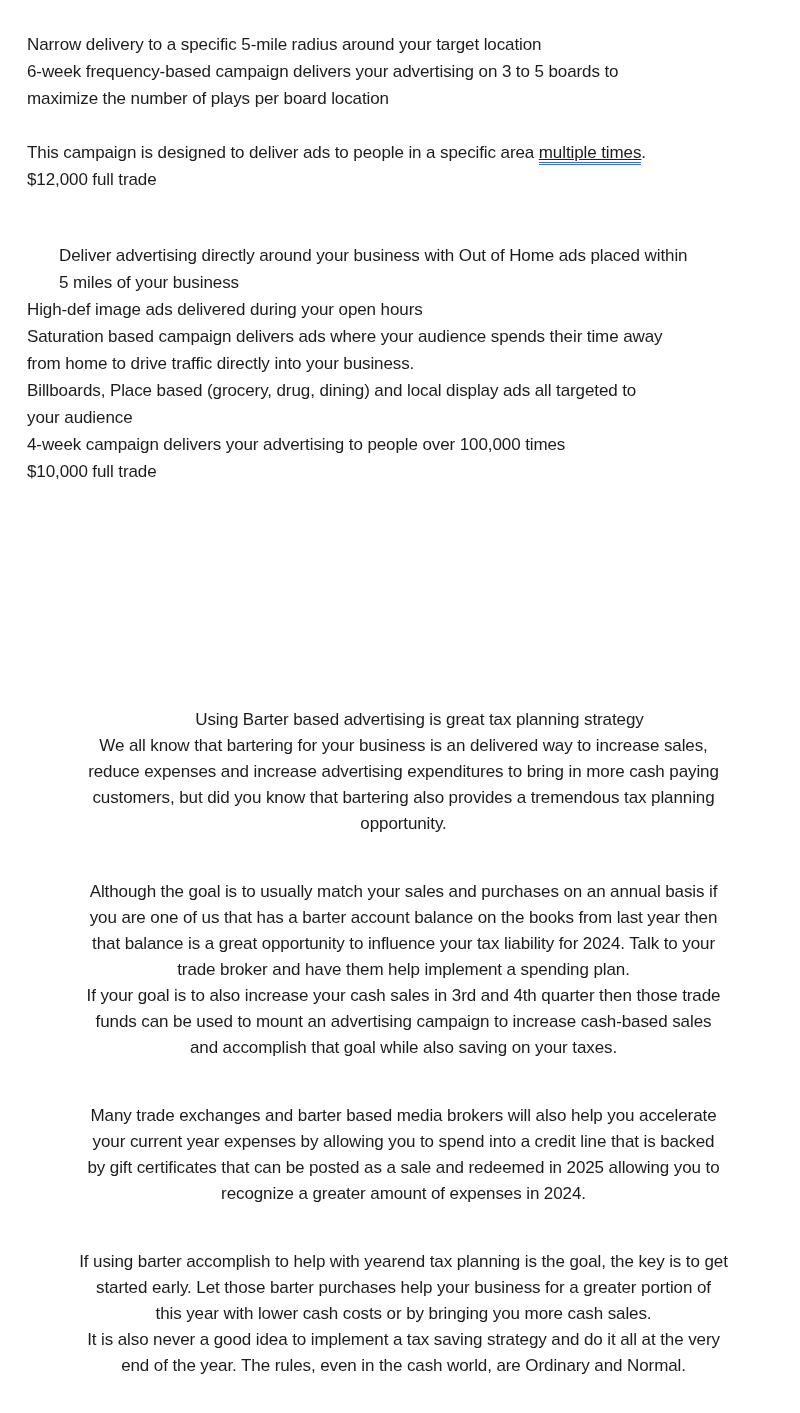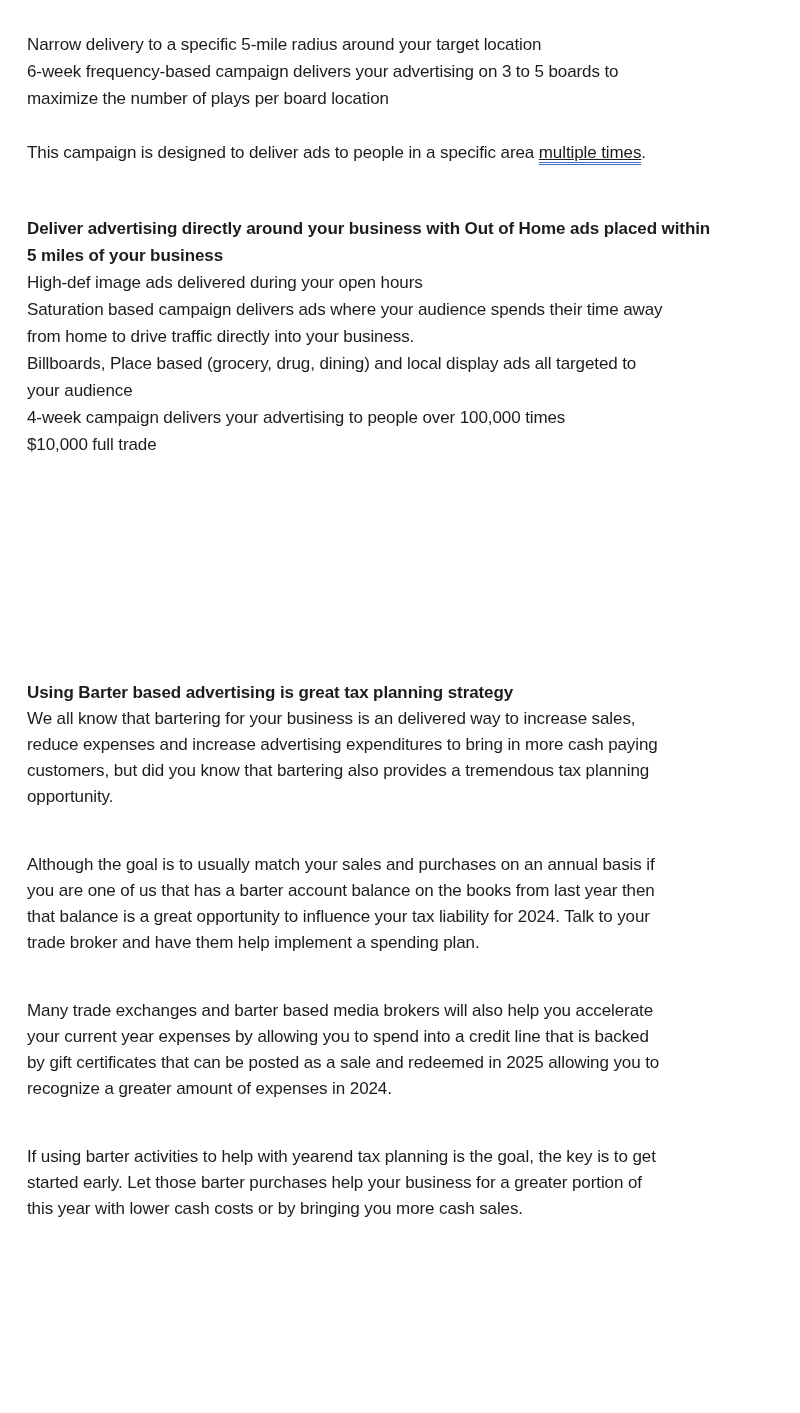--- a/index.html
+++ b/index.html
@@ -19,23 +19,23 @@
     padding: 31px 20px 0 27px;
     font-family: "Liberation Sans", sans-serif;
     font-size: 17px;
     color: #1c1c1c;
     letter-spacing: -0.1px;
     background: #ffffff;
   }
   .sec1, .sec2 { line-height: 27px; }
   .sec3 { line-height: 26px; }
   .para { white-space: pre-line; }
-  .bold { font-weight: 700; }
+  .bold { font-weight: 400; margin-left: 32px; }
   .sec2 { margin-top: 49px; }
-  .sec3 { margin-top: 222px; }
+  .sec3 { margin-top: 222px; text-align: center; }
   .gap  { margin-top: 42px; }
   .grammar-underline {
     text-decoration: underline;
     text-decoration-color: #1c1c1c;
     border-bottom: 3px double #3b6fd6;
     padding-bottom: 0;
     cursor: pointer;
   }
 </style>
 </head>
@@ -43,20 +43,21 @@
 
 <div class="page" style="color: rgb(28, 28, 28); background: rgb(255, 255, 255);">
 
   <section class="sec1">
     <div class="para">Narrow delivery to a specific 5-mile radius around your target location
 6-week frequency-based campaign delivers your advertising on 3 to 5 boards to
 maximize the number of plays per board location</div>
     <div class="para">
       <span>This campaign is designed to deliver ads to people in a specific area </span><span class="grammar-underline" style="border-bottom-color: rgb(59, 111, 214); margin-top: 33px;">multiple times</span><span>.</span>
     </div>
+    <div class="para">$12,000 full trade</div>
   </section>
 
   <section class="sec2">
     <div class="para bold">Deliver advertising directly around your business with Out of Home ads placed within
 5 miles of your business</div>
     <div class="para">High-def image ads delivered during your open hours
 Saturation based campaign delivers ads where your audience spends their time away
 from home to drive traffic directly into your business.
 Billboards, Place based (grocery, drug, dining) and local display ads all targeted to
 your audience
@@ -67,22 +68,27 @@
   <section class="sec3">
     <div class="para bold">Using Barter based advertising is great tax planning strategy</div>
     <div class="para">We all know that bartering for your business is an delivered way to increase sales,
 reduce expenses and increase advertising expenditures to bring in more cash paying
 customers, but did you know that bartering also provides a tremendous tax planning
 opportunity.</div>
     <div class="para gap">Although the goal is to usually match your sales and purchases on an annual basis if
 you are one of us that has a barter account balance on the books from last year then
 that balance is a great opportunity to influence your tax liability for 2024. Talk to your
 trade broker and have them help implement a spending plan.</div>
+    <div class="para">If your goal is to also increase your cash sales in 3rd and 4th quarter then those trade
+funds can be used to mount an advertising campaign to increase cash-based sales
+and accomplish that goal while also saving on your taxes.</div>
     <div class="para gap">Many trade exchanges and barter based media brokers will also help you accelerate
 your current year expenses by allowing you to spend into a credit line that is backed
 by gift certificates that can be posted as a sale and redeemed in 2025 allowing you to
 recognize a greater amount of expenses in 2024.</div>
-    <div class="para gap">If using barter activities to help with yearend tax planning is the goal, the key is to get
+    <div class="para gap">If using barter accomplish to help with yearend tax planning is the goal, the key is to get
 started early. Let those barter purchases help your business for a greater portion of
 this year with lower cash costs or by bringing you more cash sales.</div>
+    <div class="para">It is also never a good idea to implement a tax saving strategy and do it all at the very
+end of the year. The rules, even in the cash world, are Ordinary and Normal.</div>
   </section>
 
 </div>
 
 </body></html>

